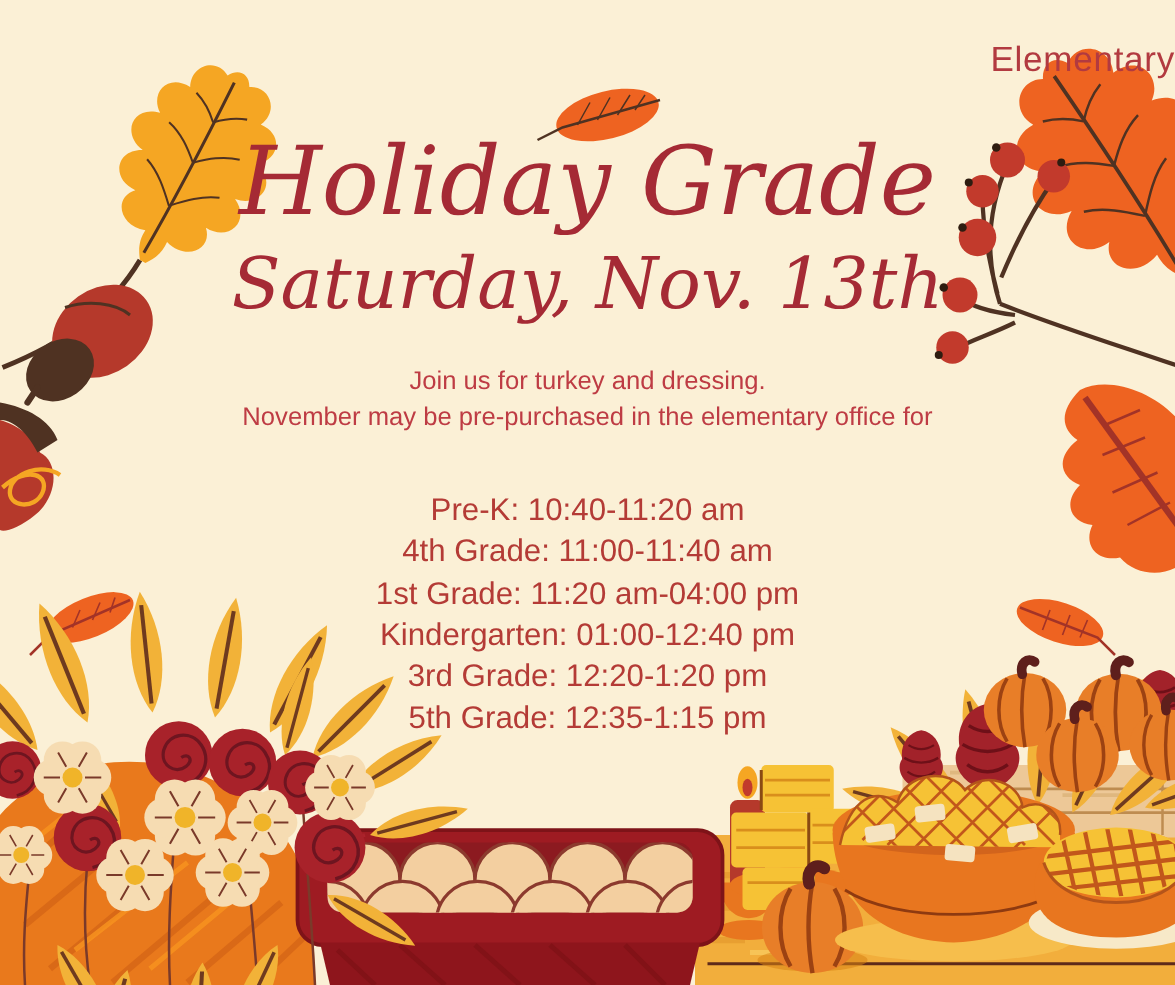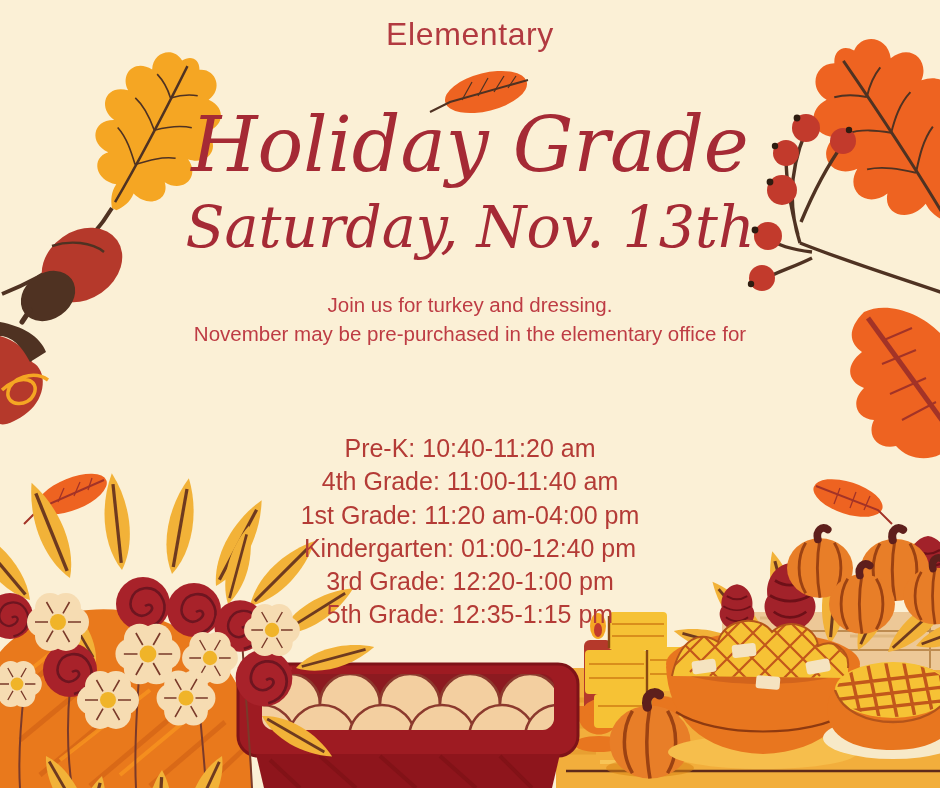--- a/index.html
+++ b/index.html
@@ -2,25 +2,25 @@
 <html style="--bg: #FBF0D6; --header-red: #B23A40; --title-red: #A52A35; --intro-red: #BE3C44; --schedule-red: #B43B36; --amber: #F5A623; --orange-leaf: #EE6321; --deep-orange: #E8761F; --mound-orange: #E9791C; --berry-red: #C23A2C; --acorn-red: #B5392B; --stem-brown: #4F3222; --vein-red: #A33327; --rose-red: #A8222A; --rose-line: #6E1520; --flower-cream: #F6DCB2; --flower-line: #7A3A2A; --flower-center: #F0B429; --leaf-gold: #F2B238; --leaf-line: #6E3A1F; --pan-red: #9E1B22; --pan-dark: #7E1318; --roll-cream: #F3CFA0; --roll-line: #8C3A2E; --gold: #F6C235; --gold-line: #D98E1C; --table-gold: #F2AE3C; --table-line: #5E2A1A; --pumpkin: #E87E28; --pumpkin-line: #9C4212; --stem-dark: #5E1F1C; --crate-tan: #EDC897; --crate-line: #BE8C50; --pinecone: #A2222A; --plate-cream: #F7E9C8; --butter-cream: #F5E3C0;"><head>
 <meta charset="utf-8">
 <style>
   html,body{margin:0;padding:0;}
   .canvas{
     position:relative;width:940px;height:788px;overflow:hidden;
     background:var(--bg,#FBF0D6);
     font-family:"Liberation Sans",sans-serif;
   }
   .txt{position:absolute;left:0;width:100%;text-align:center;z-index:2;}
-  .header-label{top:16px;font-size:32px;letter-spacing:.6px;color:var(--header-red);}
+  .header-label{top:32px;font-size:28px;letter-spacing:.6px;color:var(--header-red);text-align:right;}
   .flyer-title{top:100px;font-family:"DejaVu Serif",serif;font-style:italic;font-size:76px;color:var(--title-red);}
   .flyer-date{top:194px;font-family:"DejaVu Serif",serif;font-style:italic;font-size:57px;color:var(--title-red);}
   .intro-block{top:291px;font-size:20.5px;line-height:28.6px;color:var(--intro-red);}
-  .schedule-block{top:392px;font-size:25px;line-height:33.3px;color:var(--schedule-red);margin-top:40px;}
+  .schedule-block{top:392px;font-size:25px;line-height:33.3px;color:var(--schedule-red);}
   svg.deco{position:absolute;left:0;top:0;z-index:1;}
   .vein{stroke:var(--stem-brown);stroke-width:3;fill:none;}
 </style>
 </head>
 <body>
 
 <div class="canvas">
 
   <svg class="deco" width="940" height="788" viewBox="0 0 940 788">
     <defs>
@@ -291,17 +291,17 @@
   <div class="txt intro-block">
     <div>Join us for turkey and dressing.</div>
     <div>November may be pre-purchased in the elementary office for</div>
   </div>
 
   <div class="txt schedule-block">
     <div>Pre-K: 10:40-11:20 am</div>
     <div>4th Grade: 11:00-11:40 am</div>
     <div>1st Grade: 11:20 am-04:00 pm</div>
     <div>Kindergarten: 01:00-12:40 pm</div>
-    <div>3rd Grade: 12:20-1:00 pm</div>
+    <div>3rd Grade: 12:20-1:20 pm</div>
     <div>5th Grade: 12:35-1:15 pm</div>
   </div>
 
 </div>
 
 </body></html>

